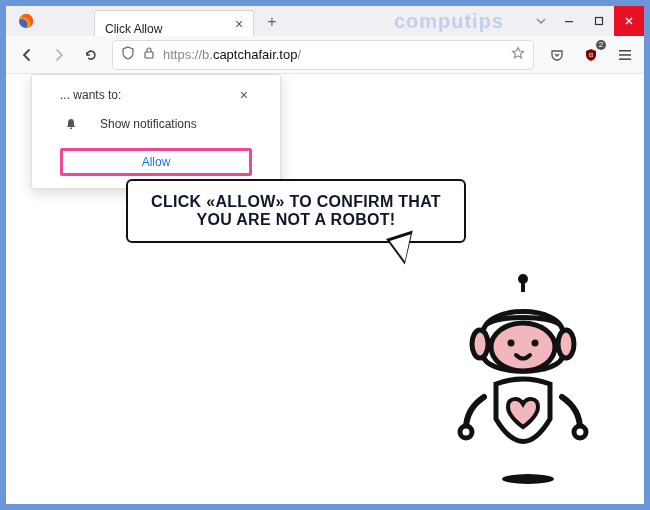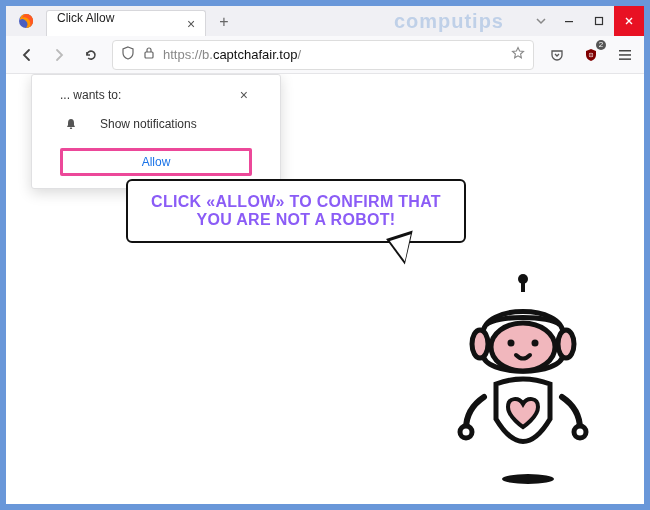--- a/index.html
+++ b/index.html
@@ -37,26 +37,27 @@
     align-items: flex-end;
     padding-top: 4px;
   }
   .tab {
     background: #fff;
     border: 1px solid #d7d7db;
     border-bottom: none;
     border-radius: 3px 3px 0 0;
     height: 26px;
     width: 160px;
-    padding: 0 26px 0 10px;
-    display: flex;
-    align-items: flex-start;
+    padding: 16px 26px 0 10px;
+    display: flex;
+    align-items: flex-end;
     font-size: 12px;
     color: #222;
     position: relative;
+    margin-left: 48px;
   }
   .tab-close {
     position: absolute;
     right: 6px; top: 50%;
     transform: translateY(-50%);
     font-size: 14px;
     color: #555;
     width: 16px; height: 16px;
     display: flex;
     align-items: center;
@@ -213,21 +214,21 @@
     width: 340px;
     background: #fff;
     border: 2px solid #111;
     border-radius: 6px;
     padding: 12px 14px;
     text-align: center;
     font-weight: 800;
     font-family: Arial, sans-serif;
     font-size: 16px;
     letter-spacing: 0.3px;
-    color: #8b5cf6;
+    color: #0f172a;
   }
   .speech-tail {
     position: absolute;
     top: 160px;
     left: 384px;
     width: 0; height: 0;
     border-left: 10px solid transparent;
     border-right: 18px solid transparent;
     border-top: 30px solid #111;
     transform: rotate(-18deg);

